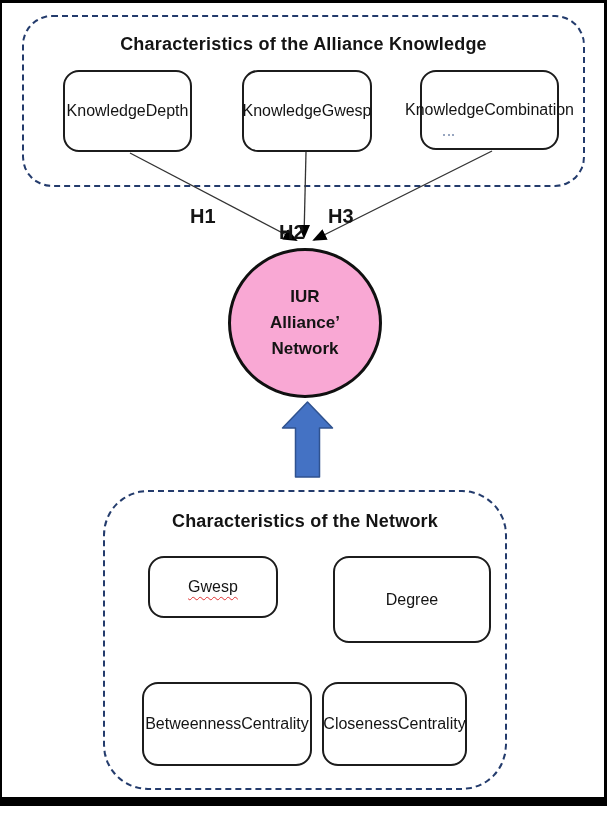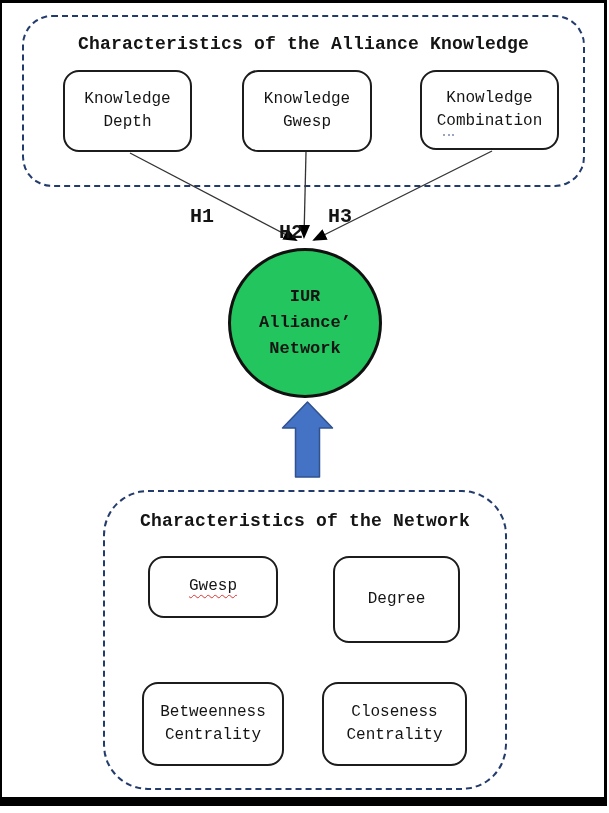--- a/index.html
+++ b/index.html
@@ -1,18 +1,18 @@
 <!DOCTYPE html>
 <html style="--dashed-border: #233b6c; --connector-line: #333333; --arrowhead: #000000; --arrow-fill: #4472C4; --arrow-stroke: #2F528F; --red-squiggle: #e03131;"><head>
 <meta charset="utf-8">
 <style>
   html,body { margin:0; padding:0; background:#fff; }
   #stage {
     position:relative; width:609px; height:813px; background:#ffffff;
-    font-family:Liberation Mono, monospace; color:#141414;
+    font-family:Liberation Sans, sans-serif; color:#141414;
     overflow:hidden;
   }
   
   #frame {
     position:absolute; left:0; top:0; width:607px; height:806px;
     box-sizing:border-box; border-style:solid; border-color:#000;
     border-width:3px 3px 9px 2px; pointer-events:none; z-index:6;
   }
   
   .group {
@@ -24,40 +24,40 @@
   .group-title {
     width:100%; text-align:center; font-weight:bold; font-size:18px;
     letter-spacing:.2px;
   }
   #group-alliance .group-title { padding-top:17px; }
   #group-network  .group-title { padding-top:19px; }
   
   .node {
     position:absolute; box-sizing:border-box; background:#fff;
     border:2px solid #1c1c1c; border-radius:16px; z-index:2;
-    display:flex; flex-direction:column; align-items:center; justify-content:center;
+    display:flex; align-items:center; justify-content:center;
     text-align:center; font-size:16px; line-height:1.45;
   }
   #node-depth  { left:63px;  top:70px;  width:129px; height:82px; }
   #node-width  { left:242px; top:70px;  width:130px; height:82px; }
   #node-comb   { left:420px; top:70px;  width:139px; height:80px; }
   #node-gwesp  { left:148px; top:556px; width:130px; height:62px; }
-  #node-degree { left:333px; top:556px; width:127px; height:87px; }
-  #node-betw   { left:142px; top:682px; width:142px; height:84px; }
+  #node-degree { left:333px; top:556px; width:158px; height:87px; }
+  #node-betw   { left:142px; top:682px; width:170px; height:84px; }
   #node-close  { left:322px; top:682px; width:145px; height:84px; }
   
   .hlabel { position:absolute; font-weight:bold; font-size:20px; z-index:3; }
   #h1 { left:190px; top:205px; }
   #h2 { left:279px; top:205px;margin-top:16px; }
   #h3 { left:328px; top:205px;text-align:center; }
   
   #circle-node {
     position:absolute; left:228px; top:248px; width:154px; height:150px;
     box-sizing:border-box; border:3px solid #101010; border-radius:50%;
-    background:#22c55e; z-index:2;
+    background:#f9a8d4; z-index:2;
     display:flex; flex-direction:column; align-items:center; justify-content:center;
     text-align:center; font-weight:bold; font-size:17px; line-height:26px;
   }
   
   #connectors { position:absolute; left:0; top:0; width:609px; height:813px; z-index:1; }
   
   .spell-red {
     text-decoration-line:underline; text-decoration-style:wavy;
     text-decoration-color:var(--red-squiggle,#e03131); text-decoration-thickness:1px;
     text-underline-offset:4px;

